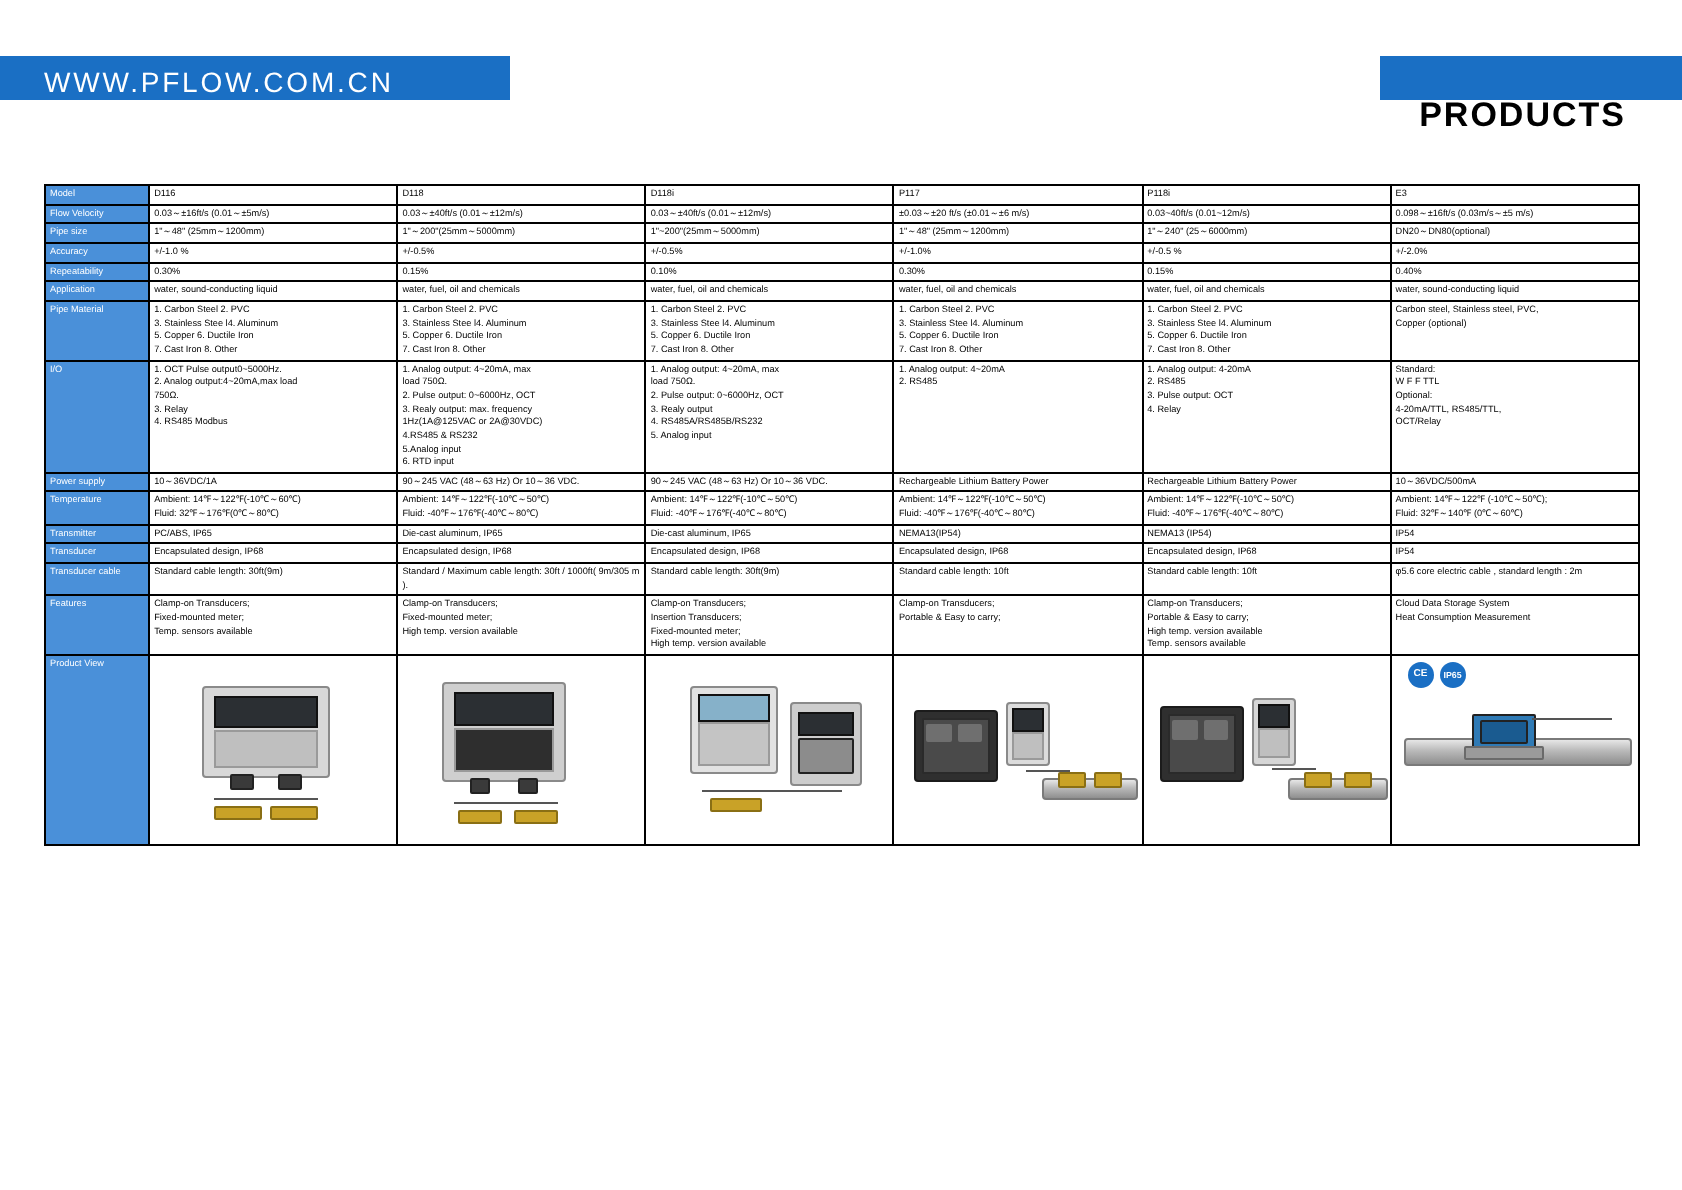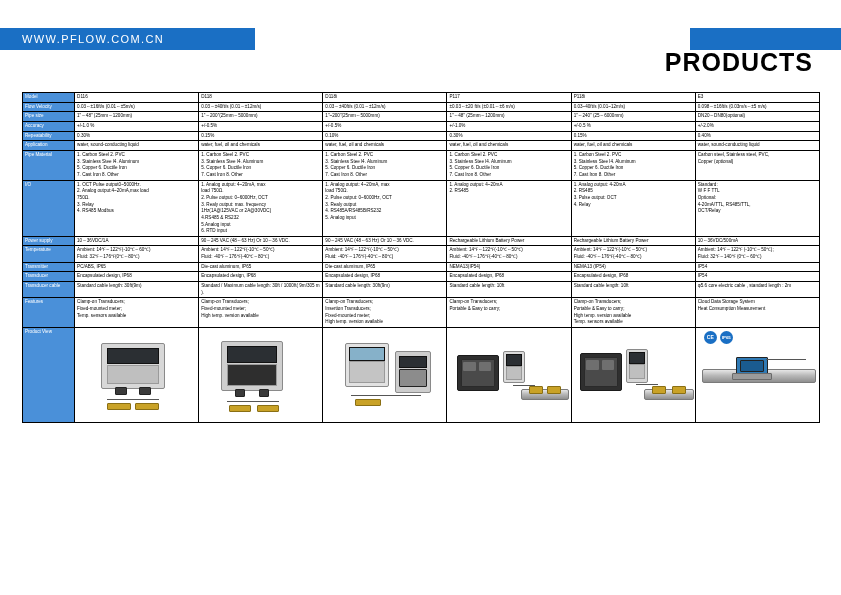--- a/index.html
+++ b/index.html
@@ -41,30 +41,30 @@
     left: 690px;
     top: 0;
     width: 151px;
     height: 22px;
     background: #1a6fc4;
   }
   .site-url {
     position: absolute;
     left: 22px;
     top: 5px;
-    font-size: 11px;
+    font-size: 14px;
     letter-spacing: 1.4px;
     color: #ffffff;
     font-family: "Liberation Sans", sans-serif;
   }
   .products-title {
     position: absolute;
     right: 28px;
     top: 48px;
-    font-size: 25px;
+    font-size: 17px;
     font-weight: bold;
     letter-spacing: 1px;
     color: #000000;
   }
   
   .spec-table {
     position: absolute;
     left: 22px;
     top: 92px;
     width: 798px;

